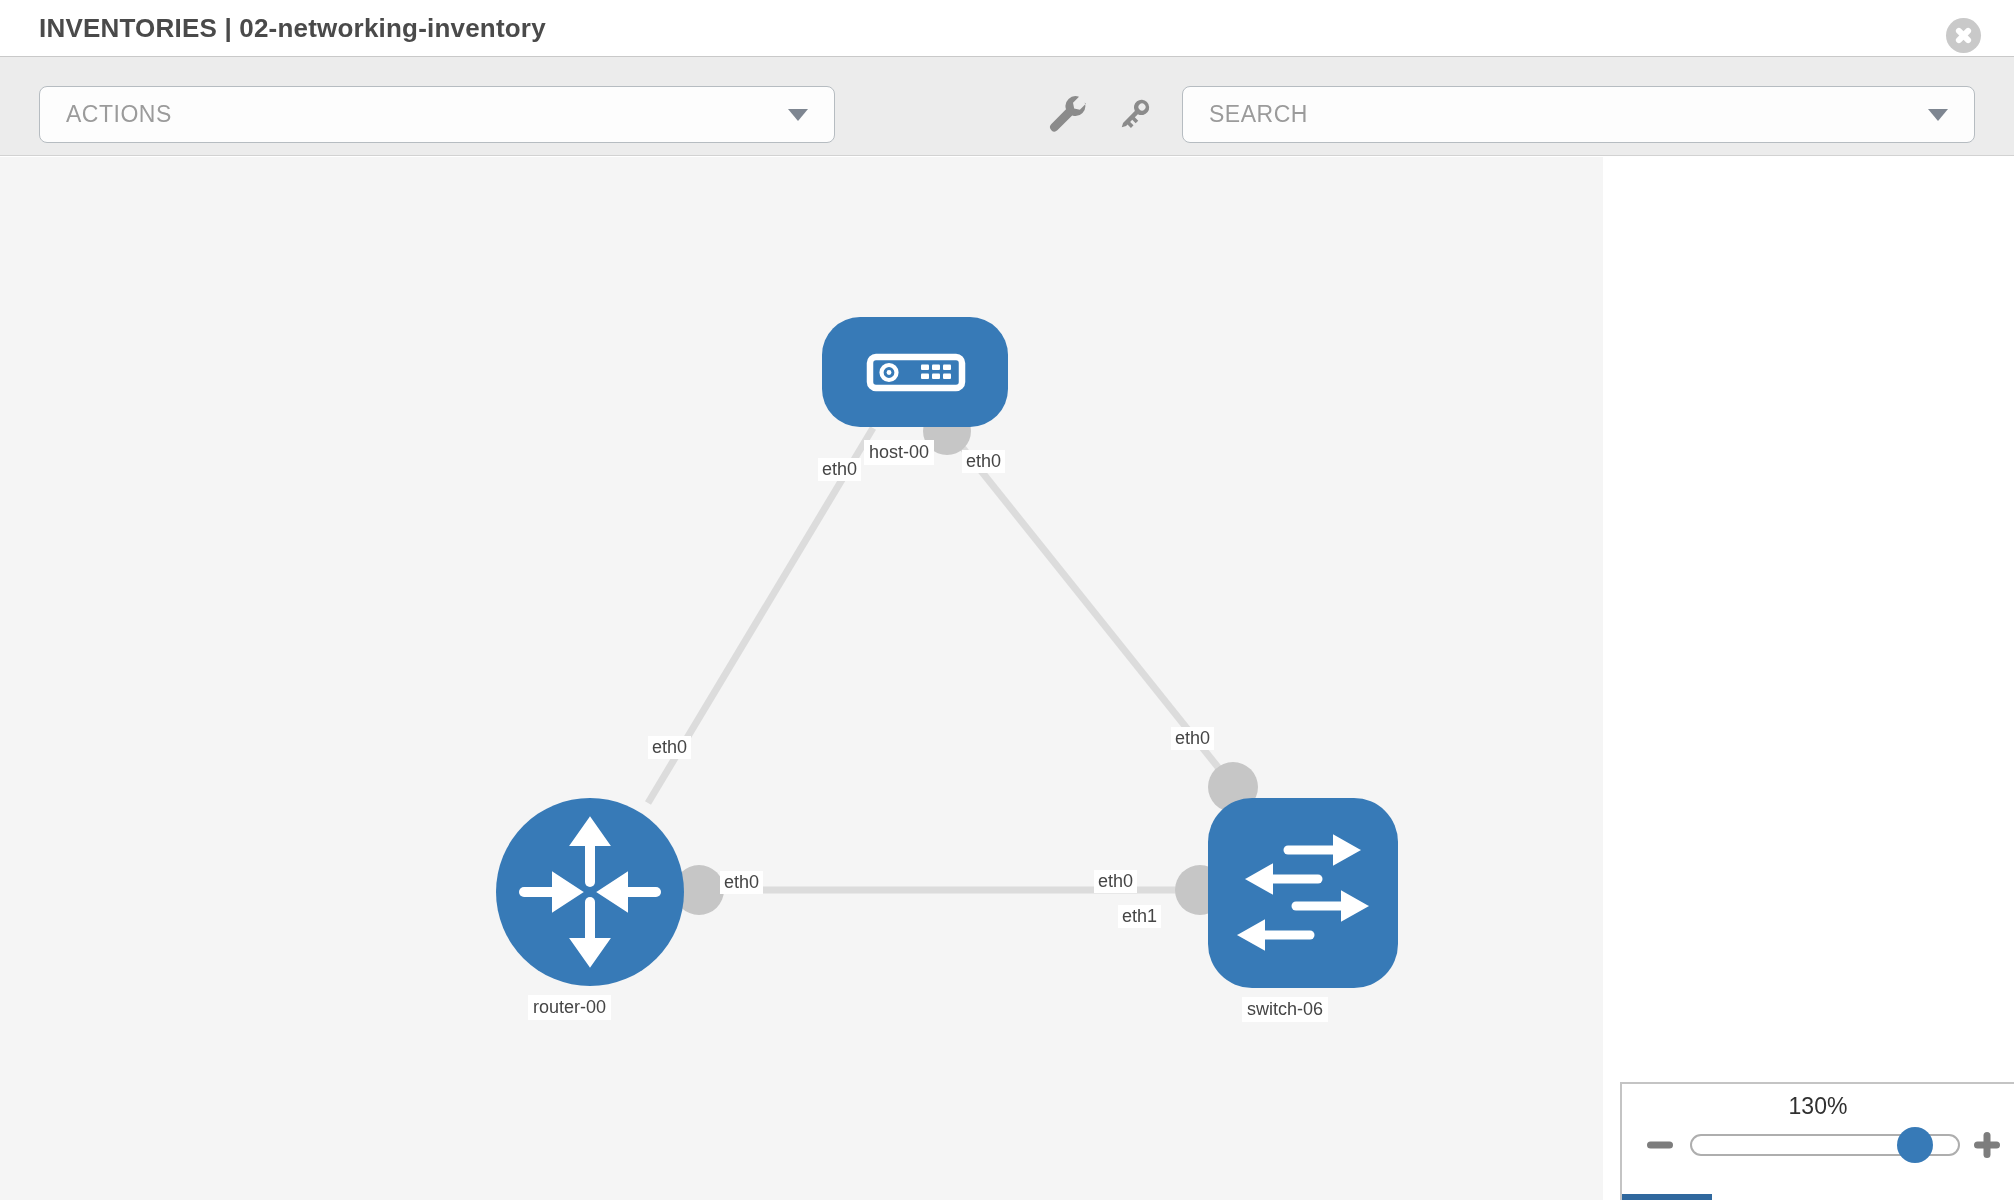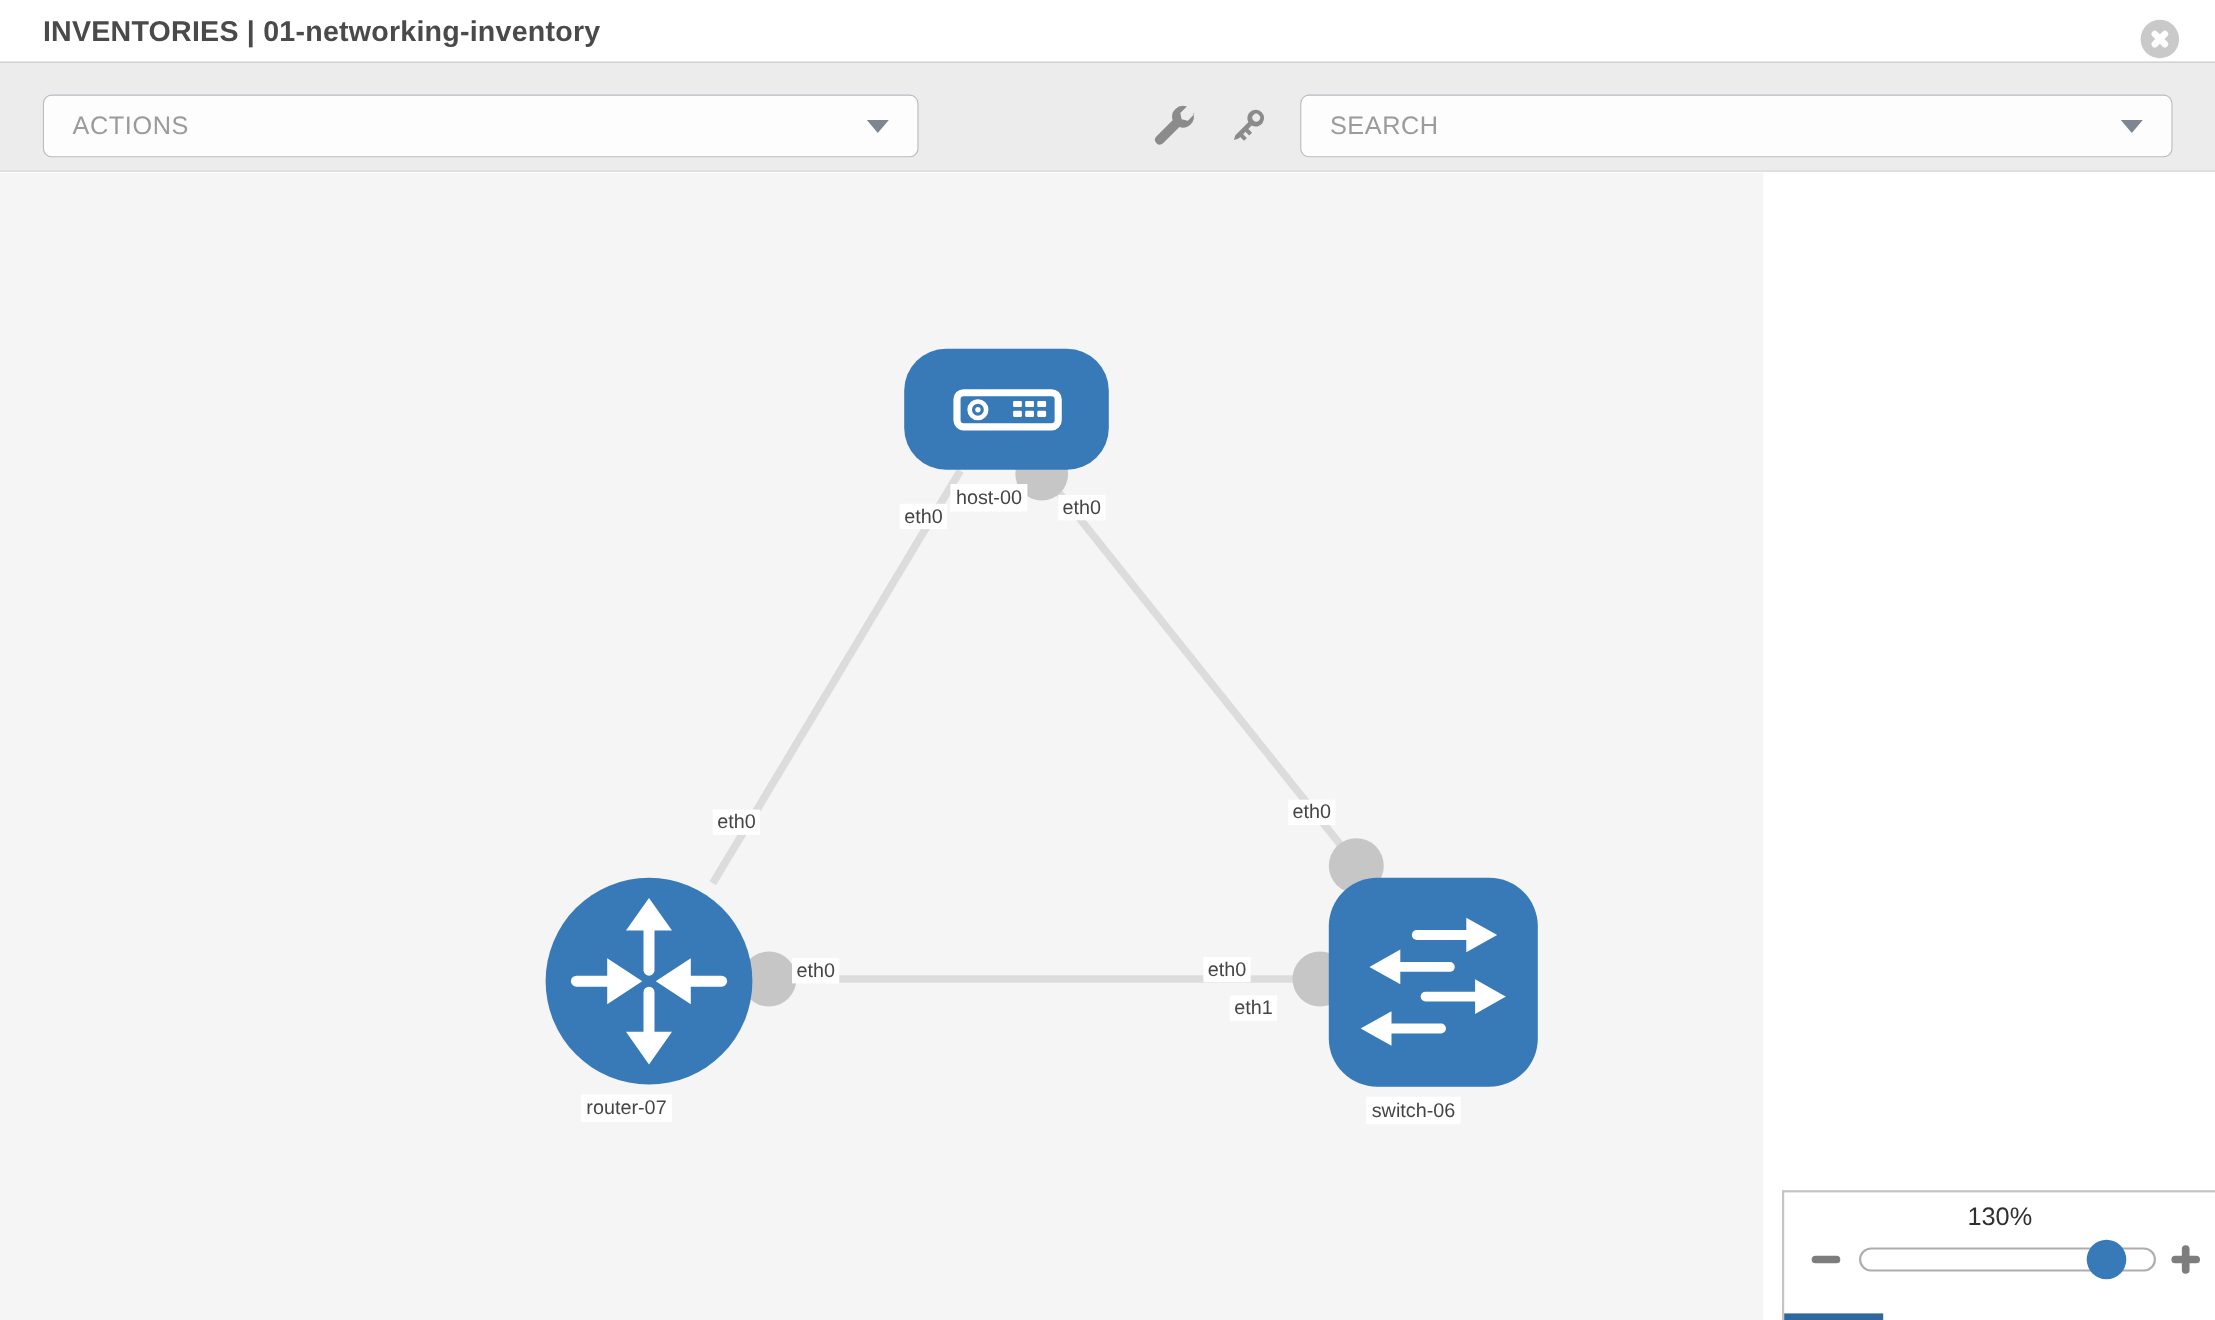--- a/index.html
+++ b/index.html
@@ -79,21 +79,21 @@
                    border-radius:50%; background:#377ab7; cursor:grab; }
 
   .accent-strip { position:absolute; left:1622px; top:1194px; width:90px; height:6px; background:#30689e; }
 </style>
 </head>
 <body>
 
 <div class="app">
 
   <div class="header">
-    <div class="page-title">INVENTORIES | 01-networking-inventory</div>
+    <div class="page-title">INVENTORIES | 02-networking-inventory</div>
     <button class="close-btn">
       <span class="close-x"></span>
     </button>
   </div>
 
   <div class="toolbar">
     <div class="dropdown actions">
       <span class="dd-label">ACTIONS</span>
       <span class="chevron"></span>
     </div>
@@ -175,21 +175,21 @@
     </div>
 
     <span class="lbl if-lbl if-host-left">eth0</span>
     <span class="lbl node-lbl lbl-host">host-00</span>
     <span class="lbl if-lbl if-host-right">eth0</span>
     <span class="lbl if-lbl if-router-top">eth0</span>
     <span class="lbl if-lbl if-switch-top">eth0</span>
     <span class="lbl if-lbl if-mid-router">eth0</span>
     <span class="lbl if-lbl if-mid-switch-a">eth0</span>
     <span class="lbl if-lbl if-mid-switch-b">eth1</span>
-    <span class="lbl node-lbl lbl-router">router-07</span>
+    <span class="lbl node-lbl lbl-router">router-00</span>
     <span class="lbl node-lbl lbl-switch">switch-06</span>
   </div>
 
   <div class="zoom-panel">
     <div class="zoom-level">130%</div>
     <button class="zoom-minus" style="border:none;background:transparent;">
       <span class="bar-h"></span>
     </button>
     <div class="slider-track">
       <div class="slider-handle"></div>

